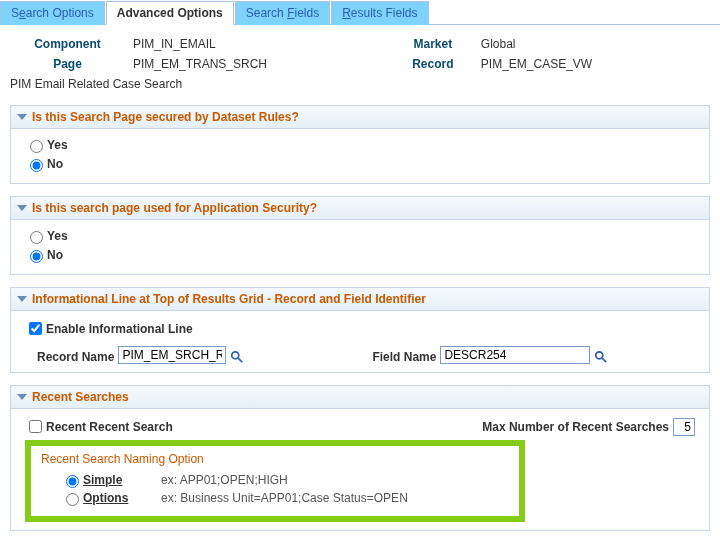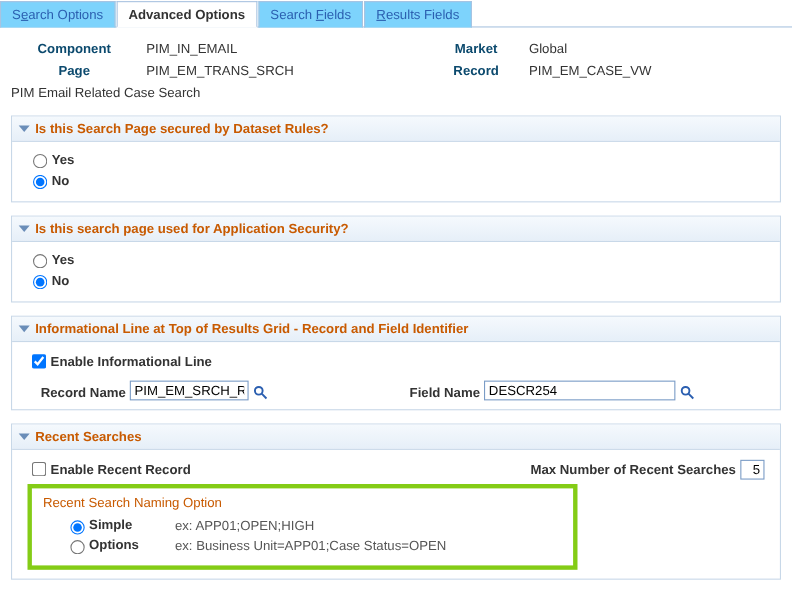--- a/index.html
+++ b/index.html
@@ -123,39 +123,40 @@
     height: 18px;
   }
   .lookup-icon {
     width: 14px;
     height: 14px;
     display: inline-block;
     cursor: pointer;
   }
   .lookup-icon svg { display: block; }
   .sub-panel {
-    border: 4px solid #84cc16;
+    border: 6px solid #84cc16;
     margin-top: 4px;
     padding: 6px 10px 8px 10px;
   }
   .sub-panel-title {
     color: #c85a00;
     margin-bottom: 6px;
   }
   .naming-row {
     display: grid;
     grid-template-columns: 90px auto;
     align-items: center;
     margin-left: 20px;
     margin-bottom: 2px;
     column-gap: 10px;
   }
   .naming-radio {
     display:flex;
-    align-items:flex-start;
+    align-items:center;
+    text-decoration:underline;
   }
   .naming-radio input[type=radio]{
     margin-right: 4px;
   }
   .naming-radio label{
     font-weight: bold;
   }
   .example-text {
     color: #555;
   }
@@ -242,41 +243,41 @@
         <span class="field-label">Record Name</span>
         <input type="text" style="width: 108px;" value="PIM_EM_SRCH_R">
         <span class="lookup-icon">
           <svg viewBox="0 0 16 16" width="14" height="14">
               <circle cx="6" cy="6" r="4" fill="none" stroke="#2b5fb0" stroke-width="2"></circle>
               <line x1="9" y1="9" x2="14" y2="14" stroke="#2b5fb0" stroke-width="2"></line>
             </svg>
         </span>
         <span style="flex:0 0 120px"></span>
         <span class="field-label">Field Name</span>
-        <input type="text" style="width: 174px;" value="DESCR254">
+        <input type="text" style="width: 150px;" value="DESCR254">
         <span class="lookup-icon">
           <svg viewBox="0 0 16 16" width="14" height="14">
               <circle cx="6" cy="6" r="4" fill="none" stroke="#2b5fb0" stroke-width="2"></circle>
               <line x1="9" y1="9" x2="14" y2="14" stroke="#2b5fb0" stroke-width="2"></line>
             </svg>
         </span>
       </div>
     </div>
   </div>
 
   <div class="panel">
     <div class="panel-header">
       <span class="collapse-icon"></span>
       <span>Recent Searches</span>
     </div>
     <div class="panel-body">
       <div style="display:flex; align-items:center; justify-content:space-between; margin-bottom:4px;">
         <div class="check-row" style="margin-bottom:0;">
           <input type="checkbox" style="">
-          <label>Enable Recent Record</label>
+          <label>Recent Recent Search</label>
         </div>
         <div style="display:flex; align-items:center; gap:4px;">
           <span class="field-label">Max Number of Recent Searches</span>
           <input type="text" style="width: 22px; text-align: right;" value="5">
         </div>
       </div>
       <div class="sub-panel" style="width:500px;">
         <div class="sub-panel-title">Recent Search Naming Option</div>
         <div class="naming-row">
           <div class="naming-radio">

